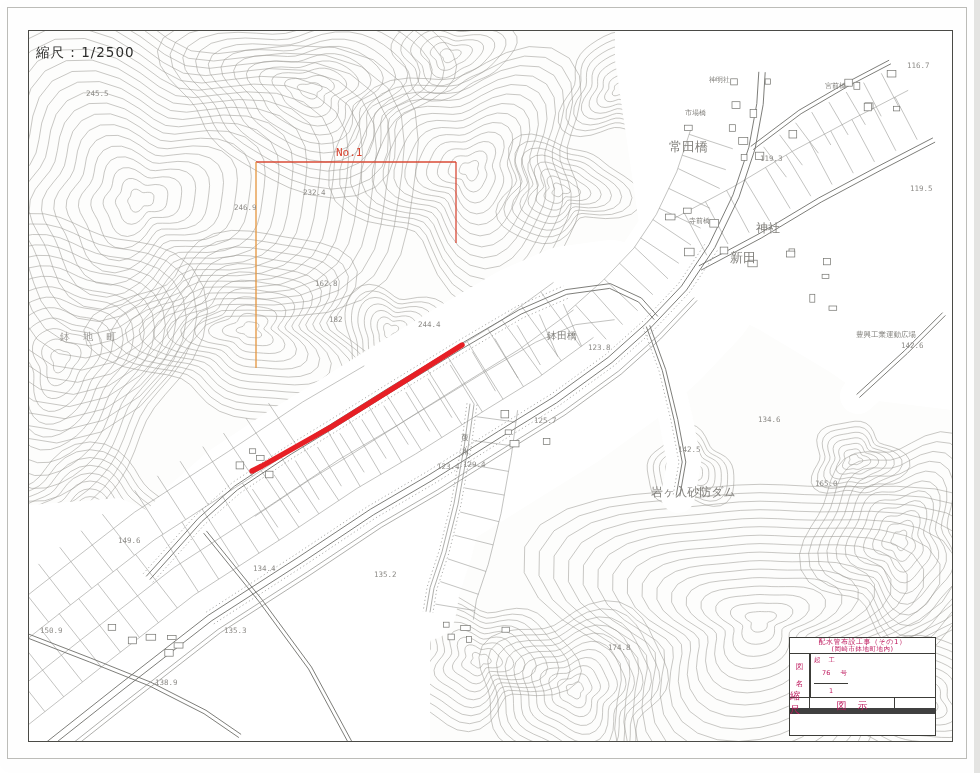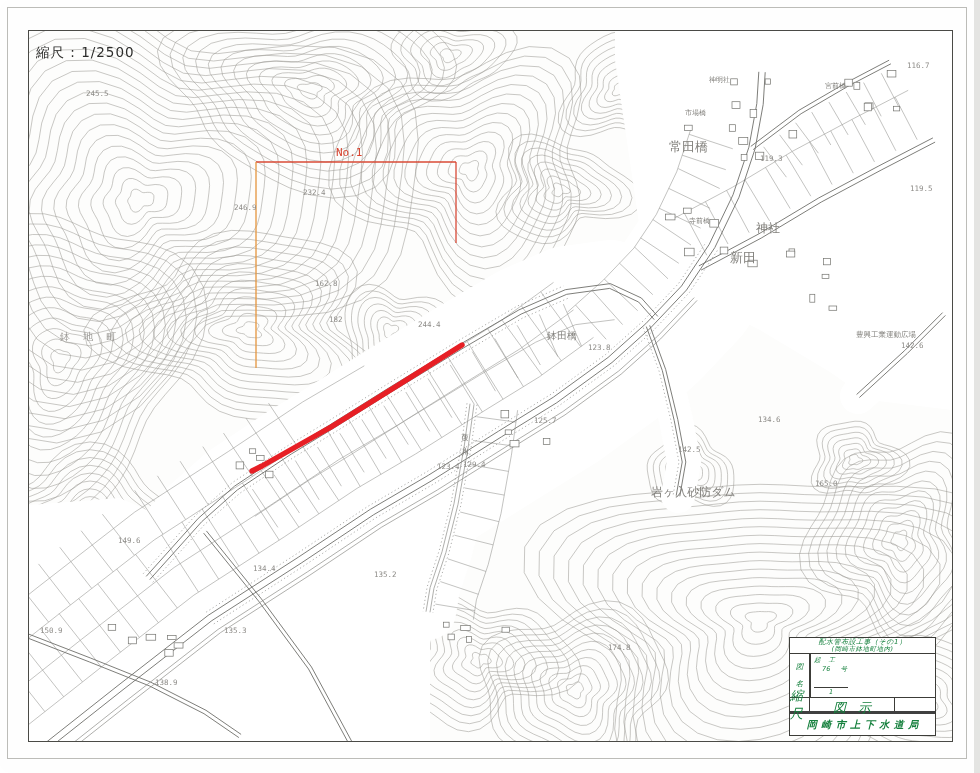--- a/index.html
+++ b/index.html
@@ -17,38 +17,38 @@
        color:#8e8c88;white-space:nowrap;line-height:1;}
   .lbl.k{font-family:"DejaVu Sans",sans-serif;color:#82807c;}
   .lbl.v{writing-mode:vertical-rl;letter-spacing:2px;}
   #scale-note{position:absolute;left:36px;top:44px;font-size:13.5px;letter-spacing:1px;
               color:#2c2c2a;font-family:"DejaVu Sans",sans-serif;}
   #no1-label{position:absolute;left:336px;top:146px;font-size:11px;color:#d8432f;
              font-family:"DejaVu Sans Mono",monospace;}
   
   #title-block{position:absolute;left:789px;top:637px;width:147px;height:99px;
                box-sizing:border-box;border:1px solid #3c3c38;background:#fff;
-               color:#15803d;display:flex;flex-direction:column;font-style:italic;}
+               color:#be185d;display:flex;flex-direction:column;}
   #title-block *{box-sizing:border-box;}
   .tb-header{height:16px;border-bottom:1px solid #3c3c38;text-align:center;
              display:flex;flex-direction:column;justify-content:center;}
   .tb-header .l1{font-size:7px;letter-spacing:.5px;line-height:8px;}
   .tb-header .l2{font-size:6.5px;letter-spacing:.5px;line-height:7px;}
   .tb-main{height:44px;display:flex;border-bottom:1px solid #3c3c38;}
   .tb-zumei{width:20px;border-right:1px solid #3c3c38;display:flex;flex-direction:column;
             align-items:center;justify-content:space-around;font-size:7.5px;padding:4px 0;}
   .tb-name{flex:1;display:flex;align-items:center;justify-content:center;
            font-size:9px;letter-spacing:7px;text-indent:7px;}
   .tb-koki{width:41px;border-left:1px solid #3c3c38;font-size:6.5px;padding:2px 3px;
            display:flex;flex-direction:column;justify-content:space-between;}
   .tb-koki .k1{letter-spacing:3px;}
-  .tb-koki .k2{display:flex;justify-content:space-between;padding:0 1px 13px 8px;
+  .tb-koki .k2{display:flex;justify-content:space-between;padding:0 1px 5px 8px;
                border-bottom:1px solid #3c3c38;}
   .tb-koki .k3{text-align:center;}
-  .tb-scale{height:16px;display:flex;border-bottom:3px solid #404040;font-size:13px;}
+  .tb-scale{height:16px;display:flex;border-bottom:6px solid #404040;font-size:10px;}
   .tb-scale .c1{width:20px;border-right:1px solid #3c3c38;display:flex;align-items:center;
                 justify-content:center;letter-spacing:1px;}
   .tb-scale .c2{flex:1;display:flex;align-items:center;justify-content:center;
                 letter-spacing:4px;text-indent:4px;margin-top:6px;}
   .tb-scale .c3{width:41px;border-left:1px solid #3c3c38;}
   .tb-org{flex:1;display:flex;align-items:center;justify-content:center;
           font-size:10px;font-weight:600;letter-spacing:4.5px;text-indent:4.5px;}
 </style>
 </head>
 <body>
@@ -510,15 +510,14 @@
           <span>号</span>
         </div>
         <div class="k3">1</div>
       </div>
     </div>
     <div class="tb-scale">
       <div class="c1">縮 尺</div>
       <div class="c2">図 示</div>
       <div class="c3"></div>
     </div>
-    <div class="tb-org">岡崎市上下水道局</div>
   </div>
 </div>
 
 </body></html>

